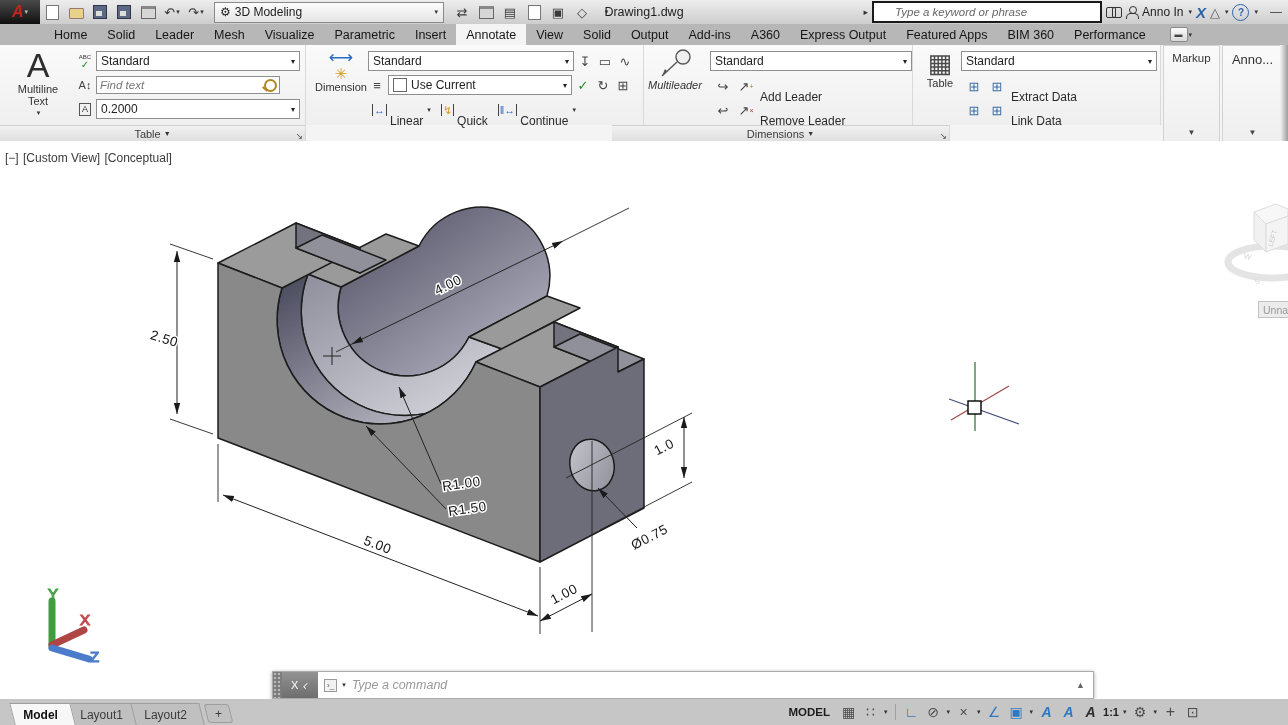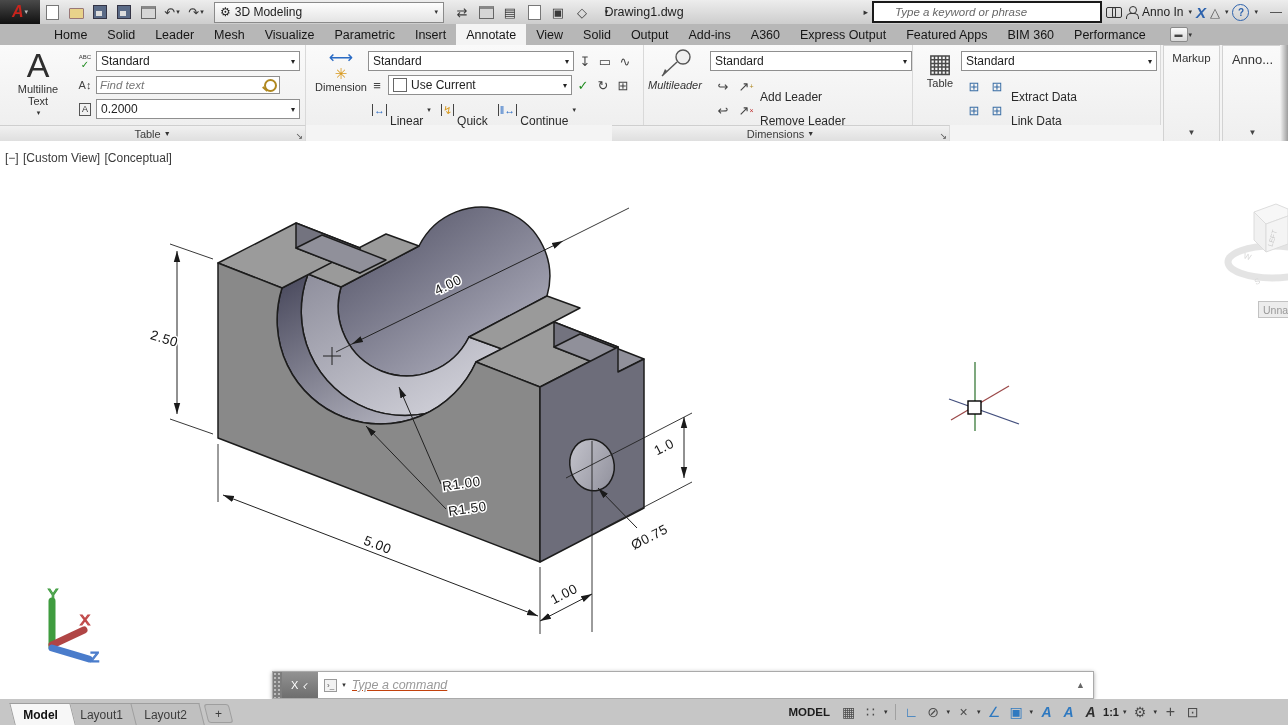--- a/index.html
+++ b/index.html
@@ -83,21 +83,21 @@
   
   .cmdbar{position:absolute;left:272px;top:671px;width:820px;height:26px;display:flex;align-items:stretch;
     border:1px solid #aaa;box-shadow:0 1px 4px rgba(0,0,0,.35);background:#fff;}
   .cmdgrip{width:9px;background:#7d7d7d;background-image:radial-gradient(#bbb 1px,transparent 1px);background-size:4px 4px;}
   .cmdbtns{width:36px;background:linear-gradient(#929292,#6e6e6e);display:flex;align-items:center;justify-content:center;
     gap:4px;color:#fff;font-size:11px;}
   .wrench{display:inline-block;transform:rotate(-45deg);font-weight:bold;}
   .cmdinputwrap{flex:1;display:flex;align-items:center;padding:0 6px;gap:4px;}
   .prompt-ico{border:1px solid #9a9a9a;background:#f2f2f2;font-size:8px;color:#555;padding:0 2px;line-height:11px;}
   .cmdinput{flex:1;border:none;outline:none;font-size:12.5px;font-style:italic;color:#c2410c;
-    font-family:"Liberation Sans",sans-serif;text-decoration:underline;}
+    font-family:"Liberation Sans",sans-serif;}
   .cmdinput::placeholder{font-style:italic;color:#9a9a9a;}
   .cmdhist{color:#666;font-size:9px;padding-right:2px;}
   
   .statusbar{position:absolute;left:0;top:699px;width:1288px;height:26px;background:#c6c6c6;display:flex;align-items:center;}
   .ltabs{display:flex;align-items:flex-end;height:26px;padding-left:12px;}
   .ltab{position:relative;height:21px;margin-bottom:0;padding:0 14px 0 10px;display:flex;align-items:center;
     font-size:12px;color:#3c3c3c;background:#c0c0c0;border:1px solid #9e9e9e;border-bottom:none;
     transform:skewX(14deg);margin-right:-4px;}
   .ltab>span{transform:skewX(-14deg);display:block;}
   .ltab.active{background:#f7f7f7;font-weight:bold;color:#111;z-index:2;}

